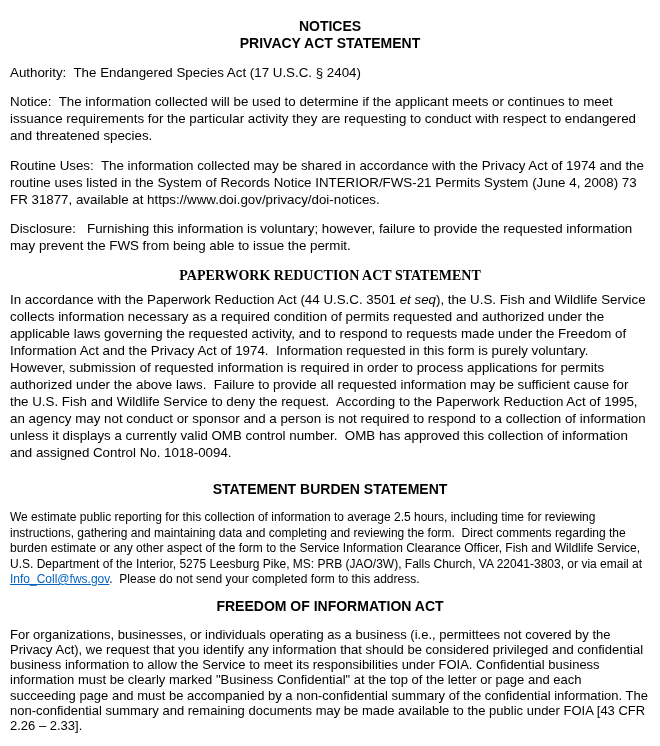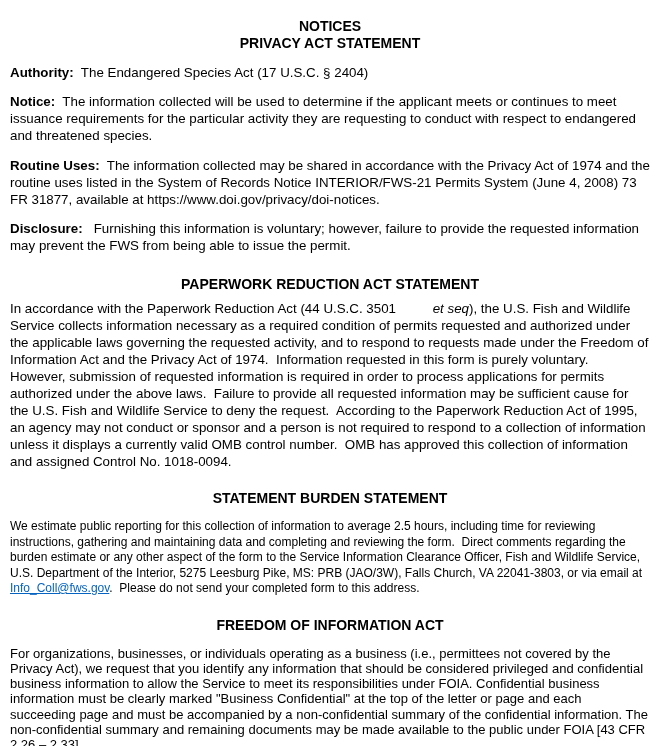--- a/index.html
+++ b/index.html
@@ -20,33 +20,33 @@
     width: 660px;
   }
   .heading {
     font-size: 14px;
     line-height: 17px;
     font-weight: bold;
     text-align: center;
     margin: 0;
   }
   .h-privacy   { }
-  .h-paperwork { margin-top: 22px; }
+  .h-paperwork { margin-top: 13px; font-family: Liberation Serif, serif; }
   .h-burden    { margin-top: 20px; }
-  .h-foia      { margin-top: 20px; }
+  .h-foia      { margin-top: 10px; }
   .body-p {
     font-size: 13.33px;
     line-height: 17px;
     margin: 12px 0 0 0;
     white-space: pre-wrap;
   }
   .mt13 { margin-top: 13px; }
   .mt7  { margin-top: 7px; }
-  .label { font-weight: bold; }
-  .body-p i { font-style: italic; margin-left: 33px; }
+  .label { font-weight: normal; }
+  .body-p i { font-style: italic; }
   .small {
     font-size: 12px;
     line-height: 15.5px;
   }
   .foia-p {
     font-size: 13px;
     line-height: 15.3px;
   }
   .email-link {
     color: #0563C1;

